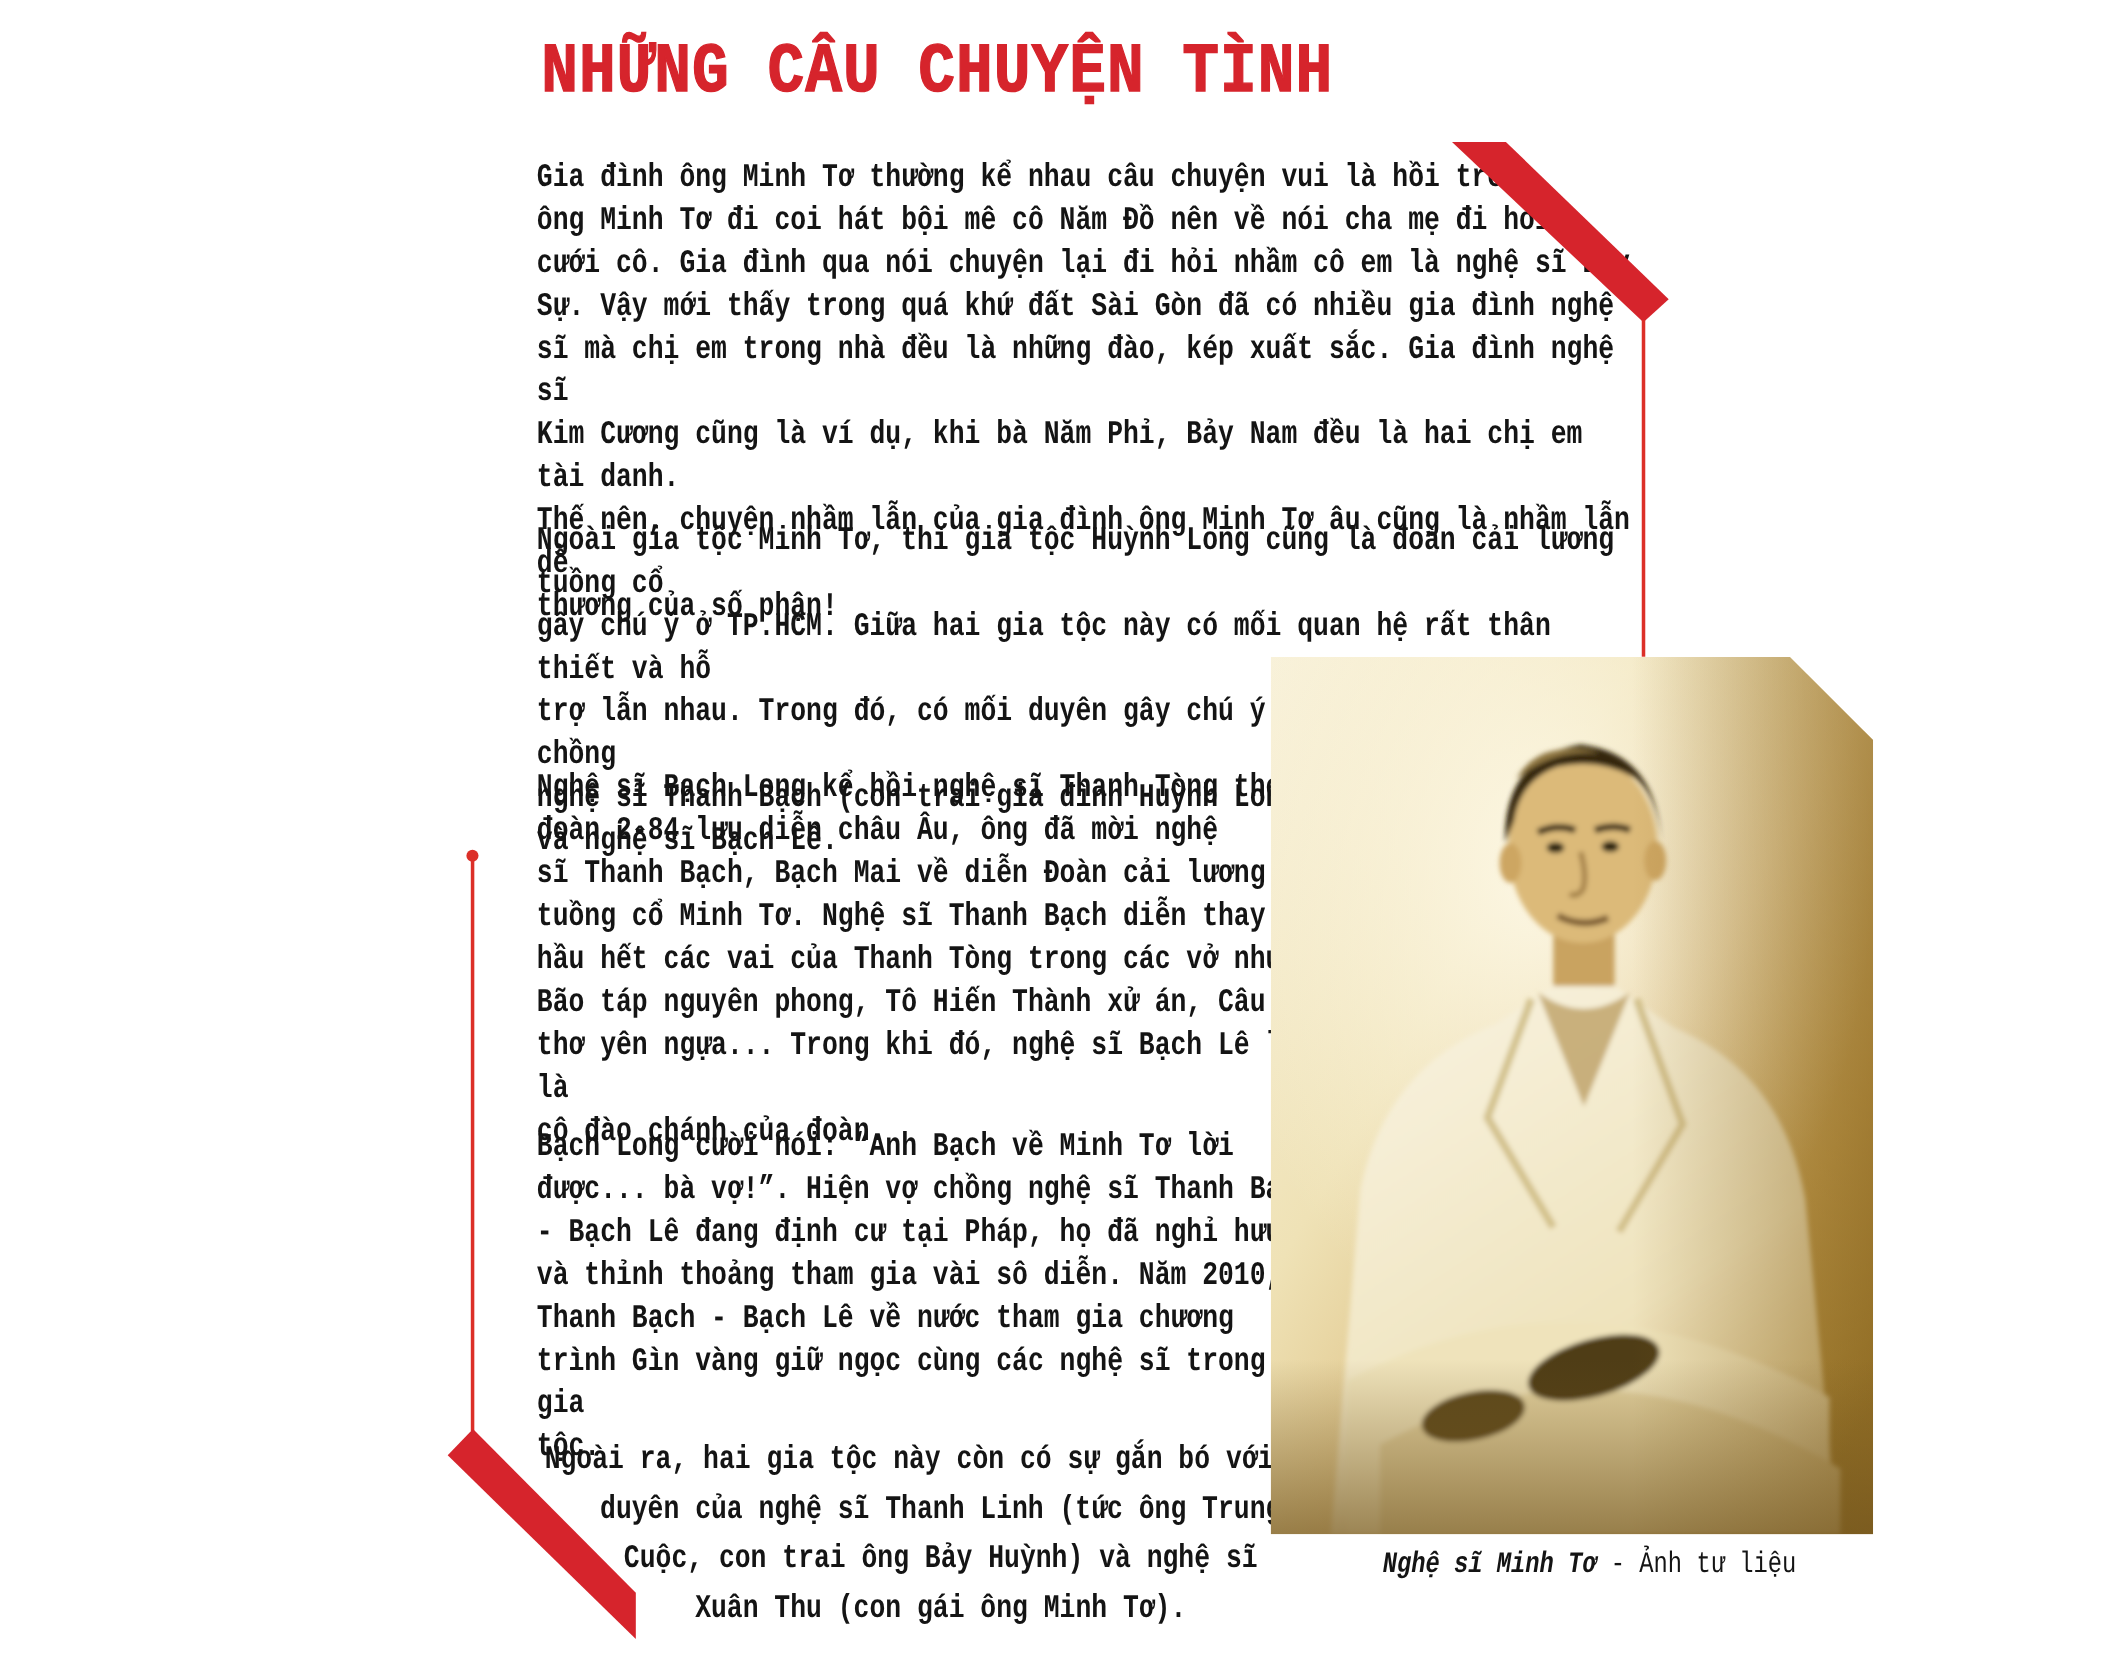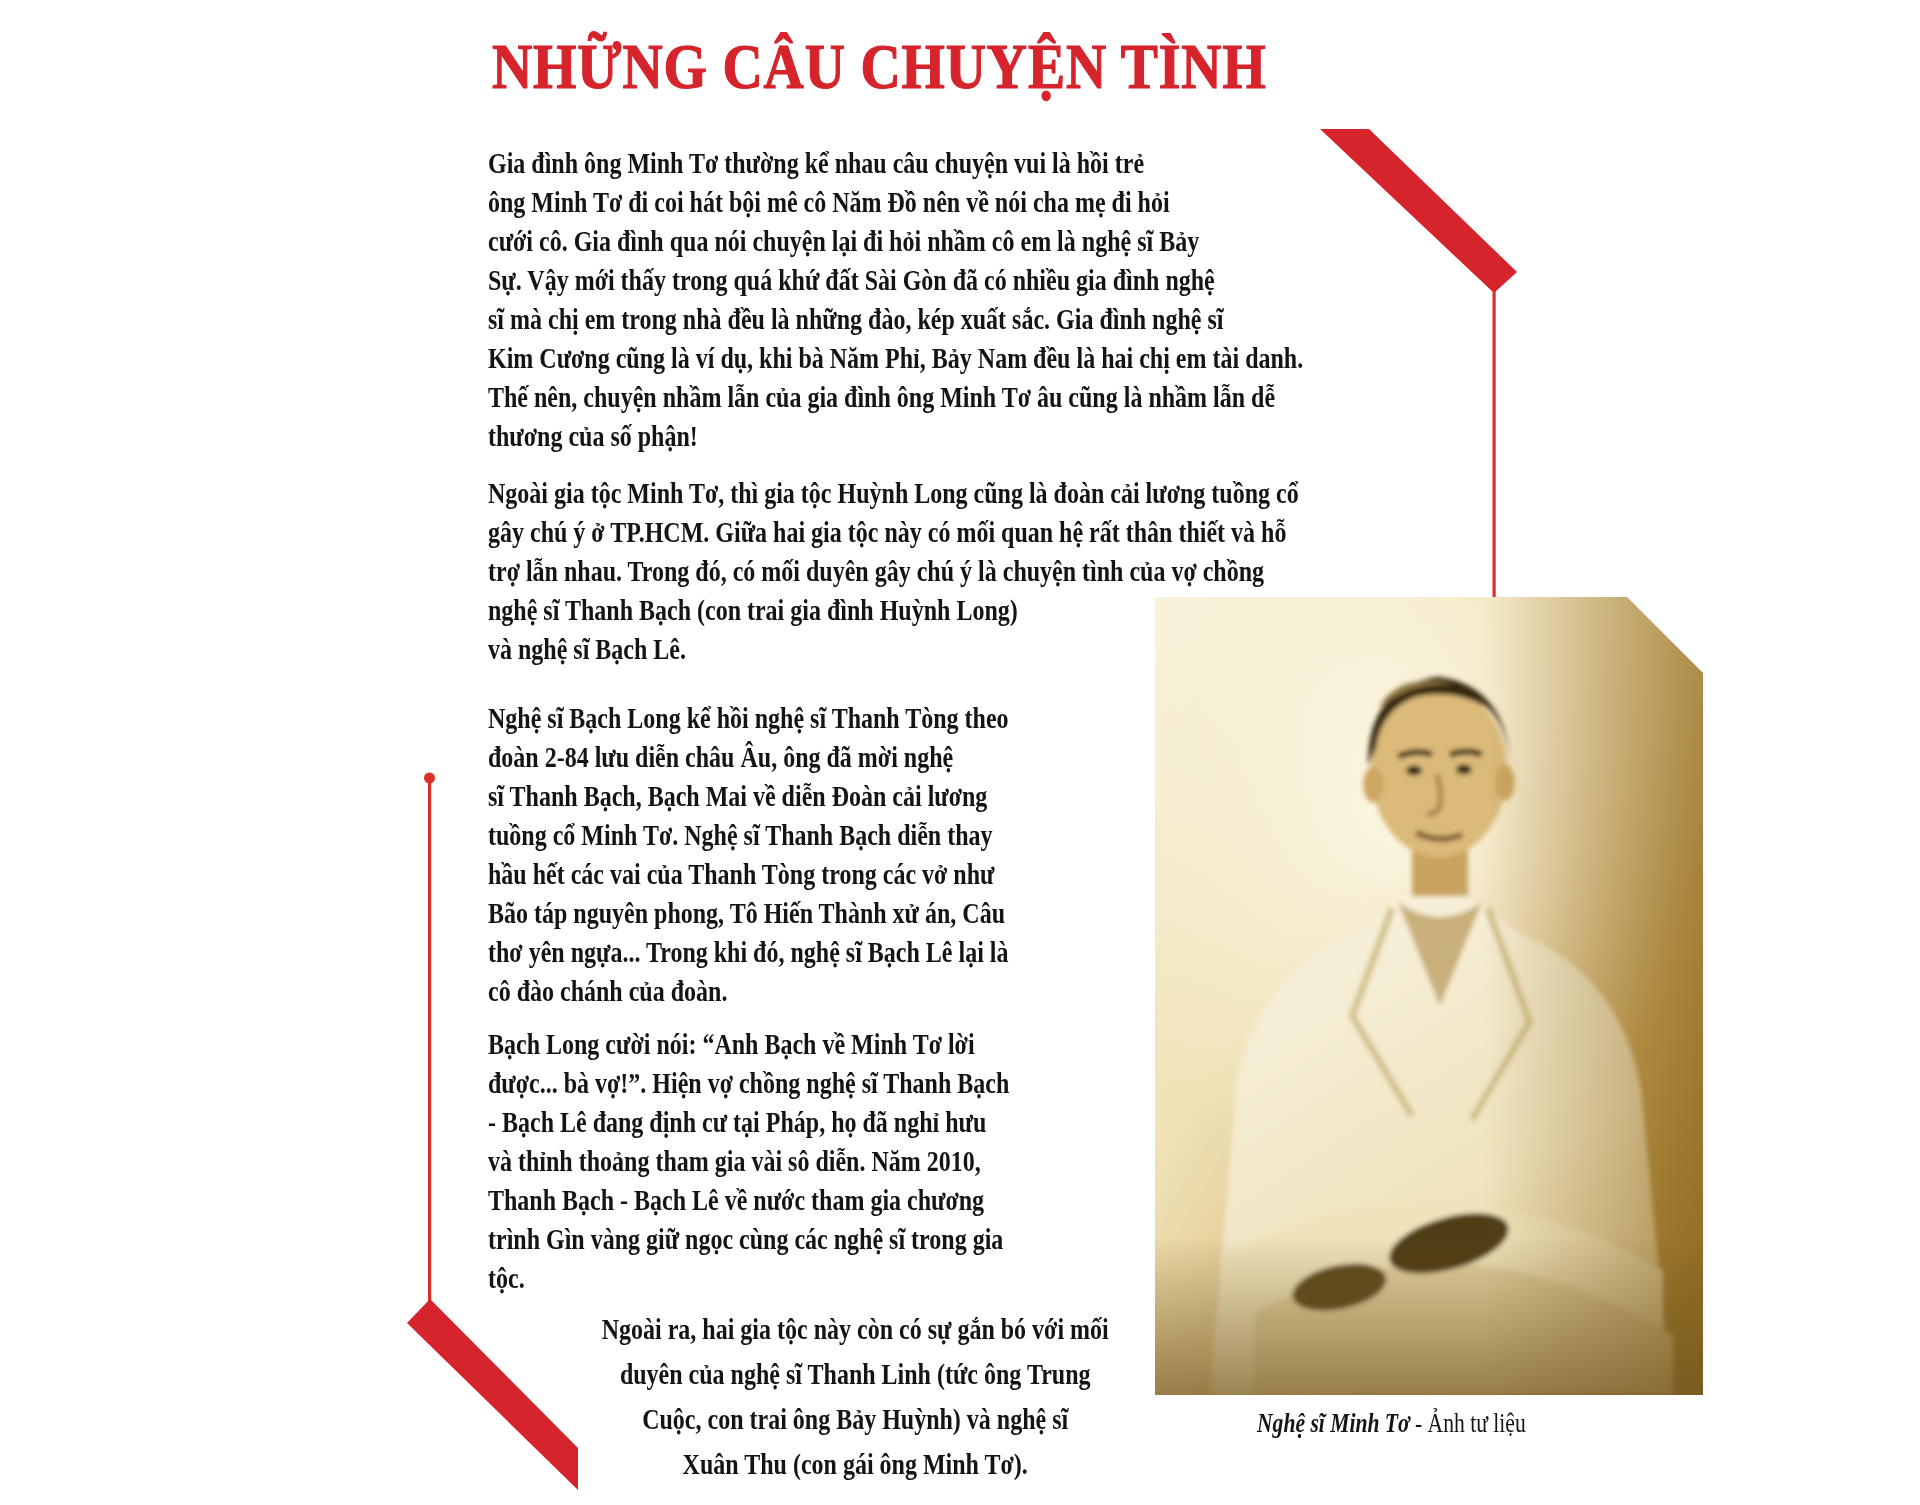--- a/index.html
+++ b/index.html
@@ -1,21 +1,21 @@
 <!DOCTYPE html>
 <html><head>
 <meta charset="utf-8">
 <style>
   html,body{margin:0;padding:0;background:#ffffff;}
   .page{
     position:relative;
     width:1920px;height:1505px;
     background:#ffffff;
     overflow:hidden;
-    font-family:Liberation Serif, serif;
+    font-family:Liberation Mono, monospace;
   }
   .title{
     position:absolute;left:492px;top:32px;
     margin:0;
     font-size:64px;line-height:70px;font-weight:bold;
     color:#d6242c;
     letter-spacing:1px;
     -webkit-text-stroke:1.2px #d6242c;
     white-space:nowrap;
     transform:scaleX(0.87);transform-origin:0 0;

